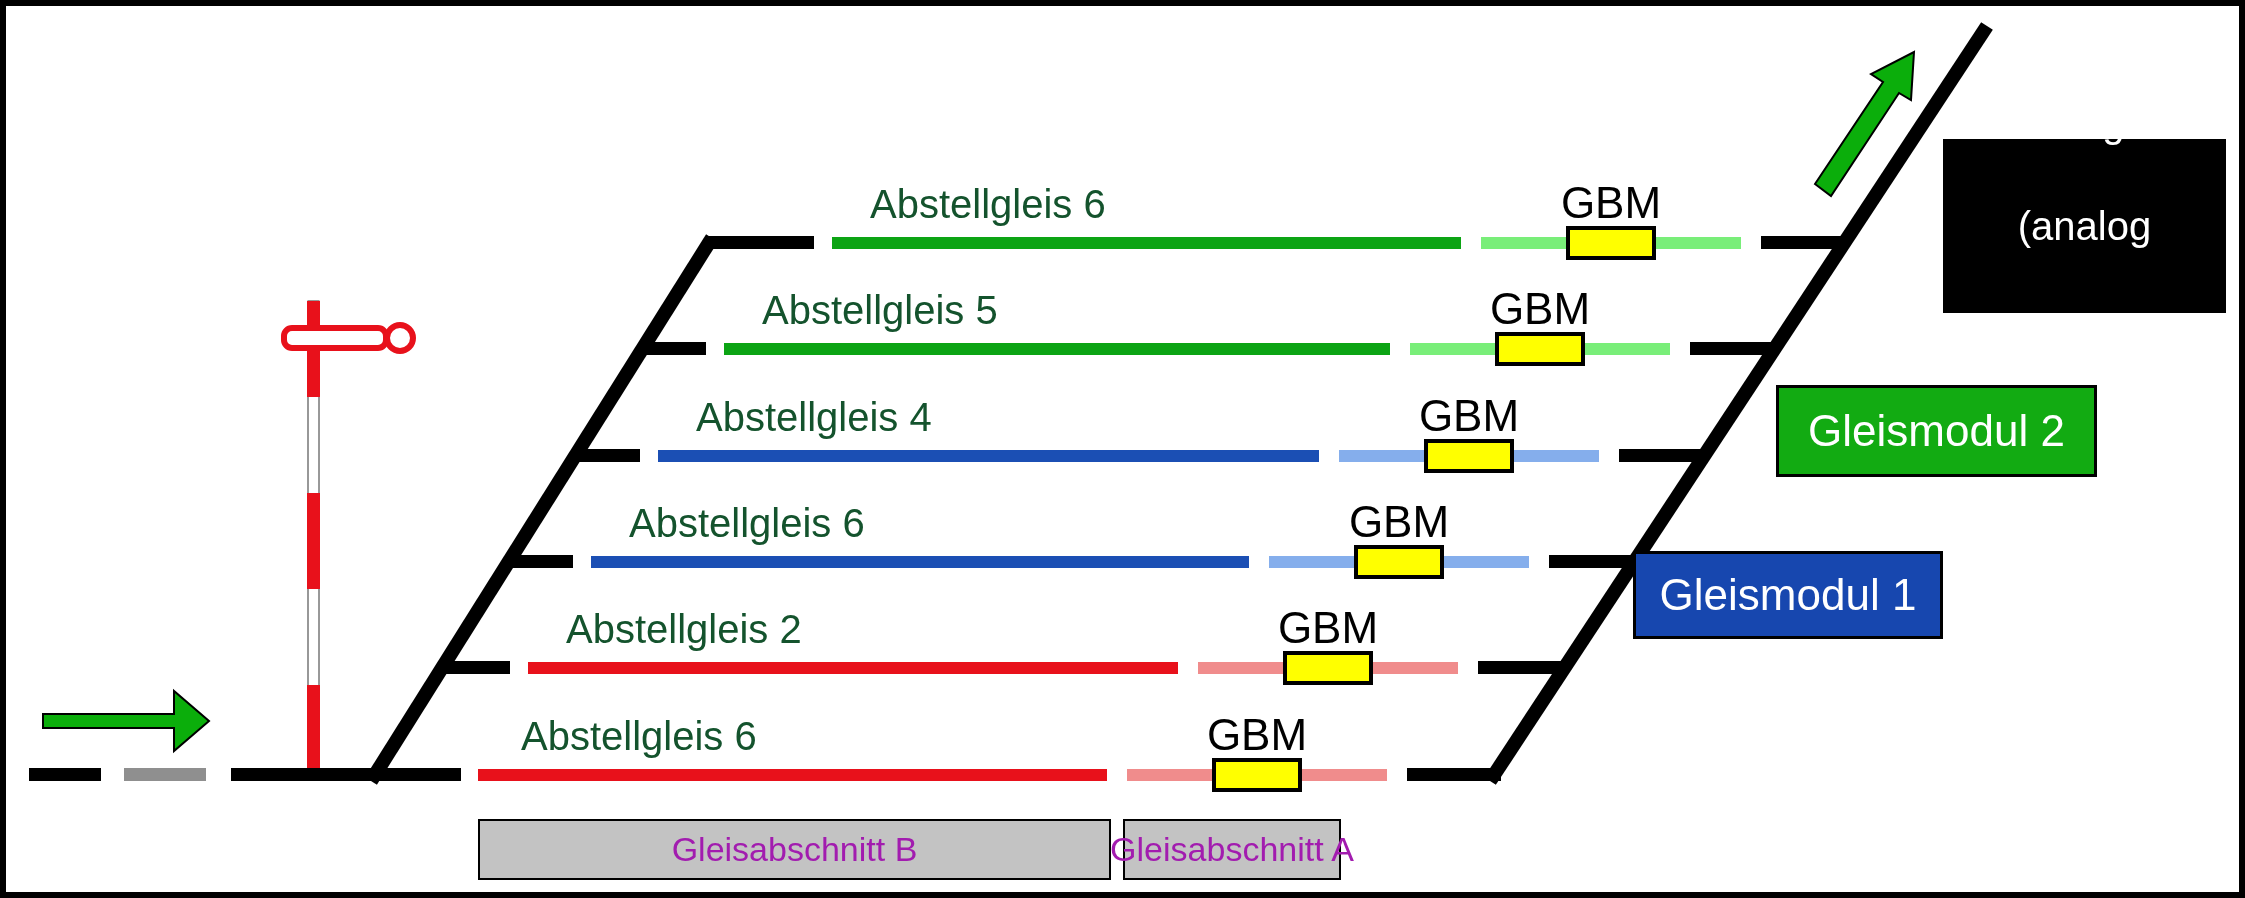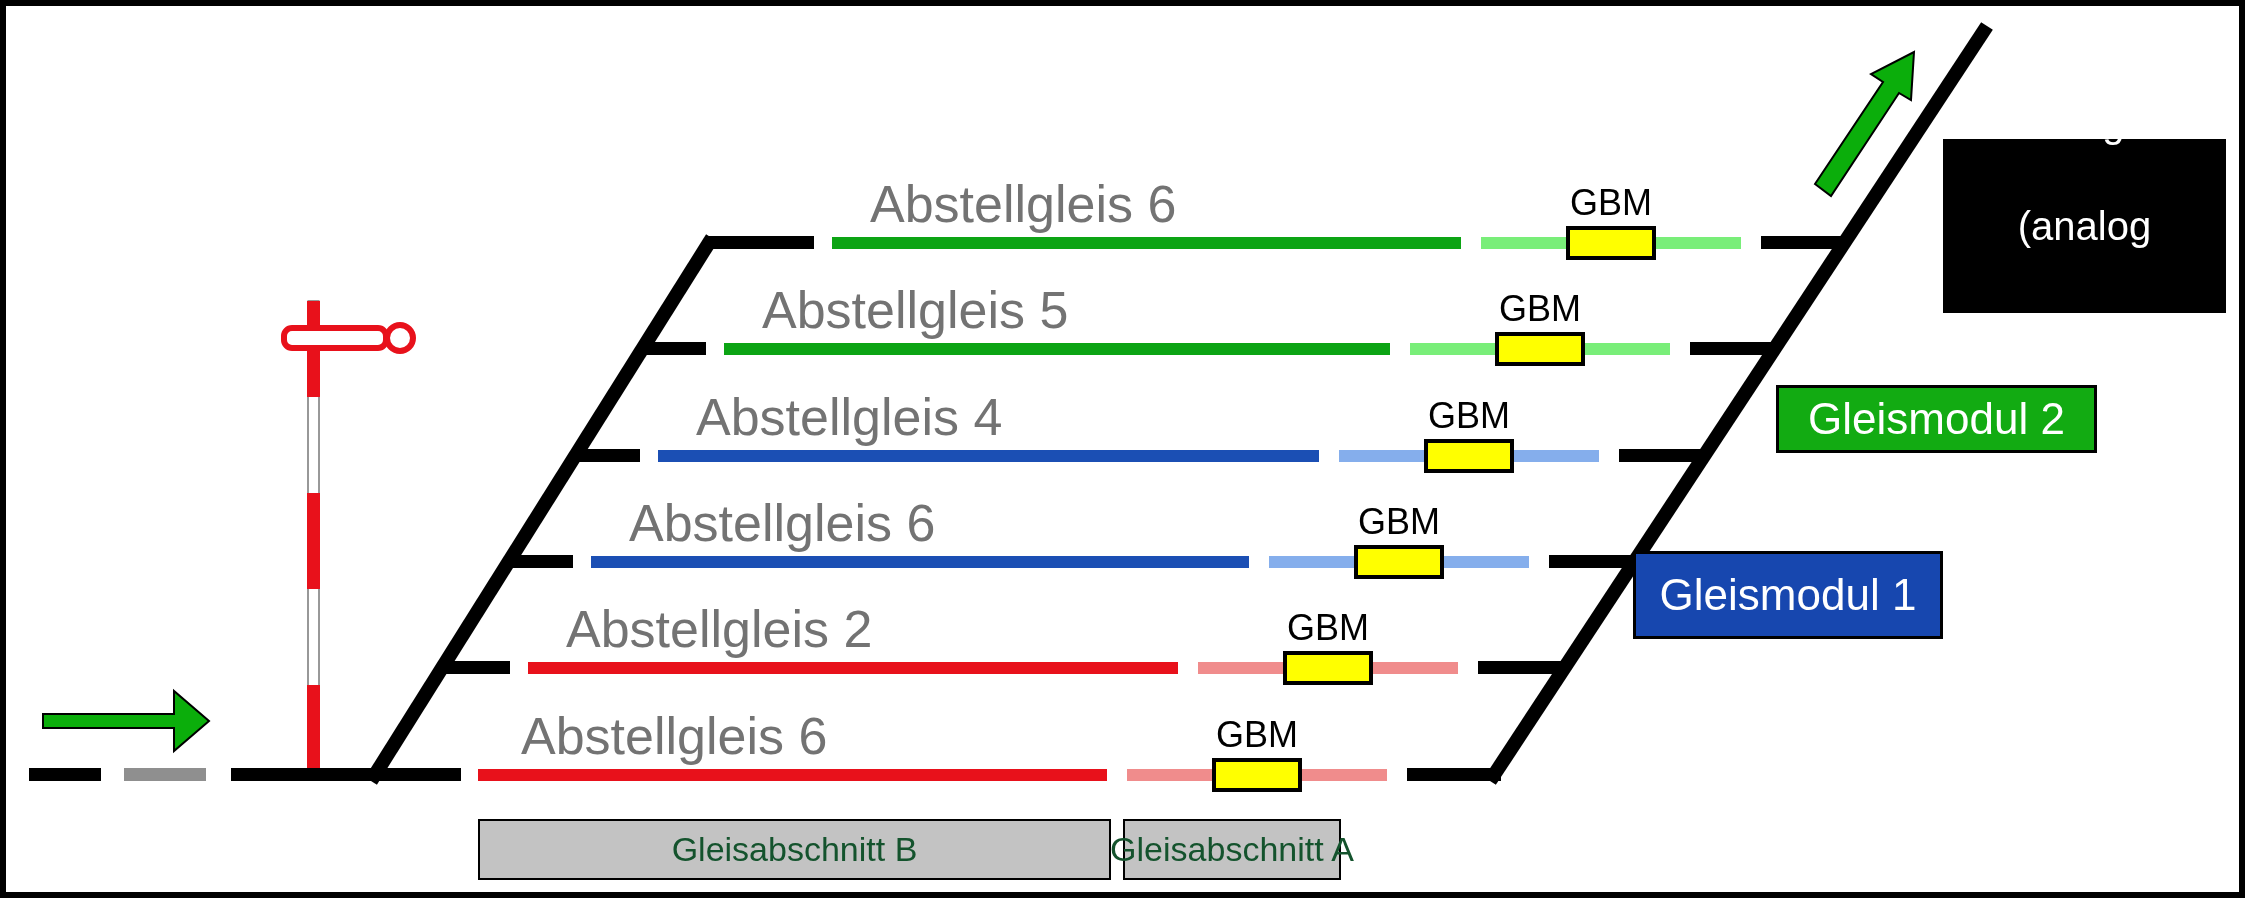--- a/index.html
+++ b/index.html
@@ -6,34 +6,34 @@
   .canvas {
     position:relative; width:2245px; height:898px; background:#fff;
     box-sizing:border-box; border:6px solid #000; overflow:hidden;
     font-family:"Liberation Sans","DejaVu Sans",sans-serif;
   }
   svg.layer { position:absolute; left:0; top:0; width:2245px; height:898px; }
   .track-main, .track-light { position:absolute; height:12px; }
   .stub { position:absolute; height:13px; background:#000; }
   .gbm-box { position:absolute; width:90px; height:34px; box-sizing:border-box;
              border:4px solid #000; }
-  .gbm-label { position:absolute; font-size:36px; line-height:40px; color:#000;
+  .gbm-label { position:absolute; font-size:44px; line-height:40px; color:#000;
                transform:translateX(-50%); white-space:nowrap; }
-  .track-label { position:absolute; font-size:52px; line-height:46px; color:#737373;
+  .track-label { position:absolute; font-size:40px; line-height:46px; color:#14532d;
                  white-space:nowrap; }
   .badge { position:absolute; box-sizing:border-box; border:3px solid #000;
            display:flex; align-items:center; justify-content:center;
            color:#fff; font-size:44px; white-space:nowrap; }
   .anlage-box { position:absolute; box-sizing:border-box; background:#000;
                 display:flex; flex-direction:column; align-items:center;
                 justify-content:center; color:#fff; font-size:40px;
                 line-height:56px; text-align:center;gap:47px; }
   .section-box { position:absolute; box-sizing:border-box; border:2px solid #000;
                  display:flex; align-items:center; justify-content:center;
-                 font-size:34px; color:#14532d; white-space:nowrap; }
+                 font-size:34px; color:#a21caf; white-space:nowrap; }
   .dash { position:absolute; height:13px; }
 </style>
 </head>
 <body>
 
 <div class="canvas">
 
   <svg class="layer">
 
     <line x1="365" y1="775" x2="706" y2="232" stroke="#000" stroke-width="14"></line>
@@ -102,21 +102,21 @@
       <div class="gbm-label" style="left: 1605px; top: 177px;">GBM</div>
       <div class="track-label" style="left: 864px; top: 175px;">Abstellgleis 6</div>
     </div>
 
   <div class="anlage-box" style="left:1937px; top:133px; width:283px; height:174px;">
     <span>Anlage</span>
     <span>(analog</span>
     <span>oder digital)</span>
   </div>
 
-  <div class="badge" style="left:1770px; top:379px; width:321px; height:68px; background:#12AB12;">
+  <div class="badge" style="left:1770px; top:379px; width:321px; height:92px; background:#12AB12;">
     <span>Gleismodul 2</span>
   </div>
 
   <div class="badge" style="left:1627px; top:545px; width:310px; height:88px; background:#1747AF;">
     <span>Gleismodul 1</span>
   </div>
 
 
   <div class="section-box" style="left:472px; top:813px; width:633px; height:61px; background:#C3C3C3;">
     <span>Gleisabschnitt B</span>

